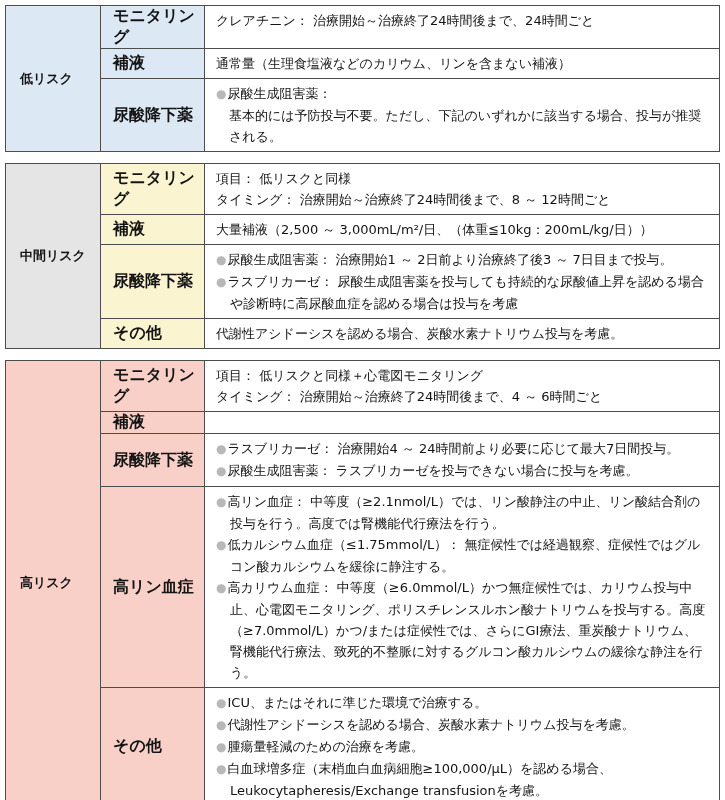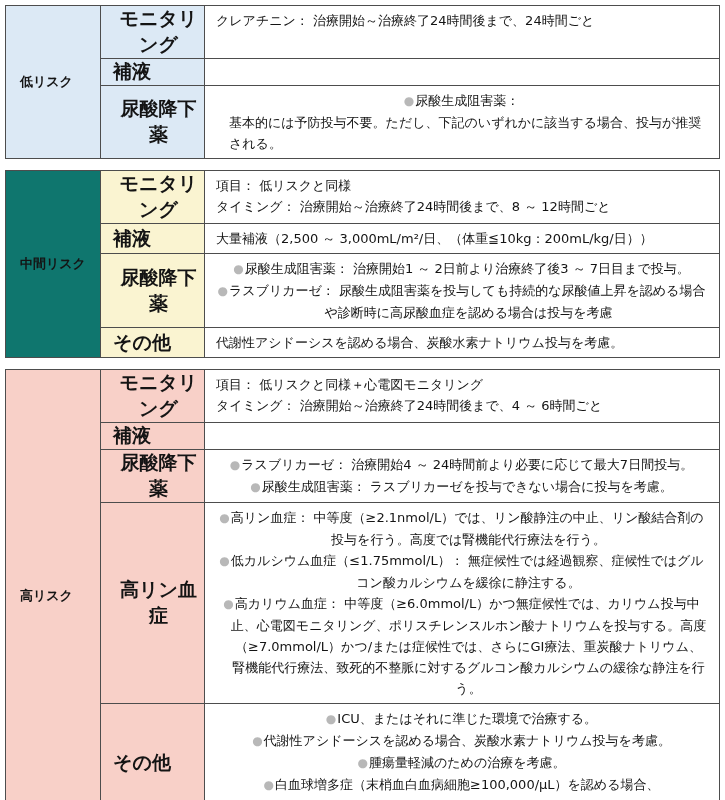--- a/index.html
+++ b/index.html
@@ -33,32 +33,31 @@
   .rows { flex: 1; display: flex; flex-direction: column; }
   .row { display: flex; flex: 1; }
   .row + .row { border-top: 1px solid #4d4d4d; }
   .label-cell {
     width: 104px;
     flex: 0 0 104px;
     display: flex;
     align-items: center;
     padding-left: 12px;
     font-weight: bold;
-    font-size: 19px;
+    font-size: 16px;
     border-right: 1px solid #4d4d4d;
-    text-align: center;
   }
   .content-cell {
     flex: 1;
     background: #ffffff;
     padding: 4px 12px 4px 11px;
     font-size: 13px;
     line-height: 21px;
   }
-  .line.bullet { padding-left: 14px; text-indent: -14px; text-align: center; }
+  .line.bullet { padding-left: 14px; text-indent: -14px; }
   .line.indent { padding-left: 13px; }
   .bullet-glyph {
     color: #b8b8b8;
     font-size: 12px;
     margin-right: 1px;
   }
 </style>
 </head>
 <body>
 
@@ -71,34 +70,37 @@
     <div class="rows">
   <div class="row">
     <div class="label-cell" style="background: rgb(220, 233, 245); border-right-color: rgb(77, 77, 77);">モニタリング</div>
     <div class="content-cell">
               <div class="line plain">クレアチニン： 治療開始～治療終了24時間後まで、24時間ごと</div>
             </div>
   </div>
 
   <div class="row">
     <div class="label-cell" style="background: rgb(220, 233, 245); border-right-color: rgb(77, 77, 77);">補液</div>
+    <div class="content-cell">
+              <div class="line plain">通常量（生理食塩液などのカリウム、リンを含まない補液）</div>
+            </div>
   </div>
 
   <div class="row">
     <div class="label-cell" style="background: rgb(220, 233, 245); border-right-color: rgb(77, 77, 77);">尿酸降下薬</div>
     <div class="content-cell">
               <div class="line bullet"><span class="bullet-glyph" style="color: rgb(184, 184, 184);">●</span>尿酸生成阻害薬：</div>
               <div class="line indent">基本的には予防投与不要。ただし、下記のいずれかに該当する場合、投与が推奨される。</div>
             </div>
   </div>
 </div>
   </section>
 
   <section class="risk-section" style="border-color: rgb(77, 77, 77);">
-    <div class="risk-cell" style="background: #0f766e; border-right-color: rgb(77, 77, 77);">
+    <div class="risk-cell" style="background: #e5e5e5; border-right-color: rgb(77, 77, 77);">
       <span class="risk-label">中間リスク</span>
     </div>
     <div class="rows">
   <div class="row">
     <div class="label-cell" style="background: rgb(250, 244, 209); border-right-color: rgb(77, 77, 77);">モニタリング</div>
     <div class="content-cell">
               <div class="line plain">項目： 低リスクと同様</div>
               <div class="line plain">タイミング： 治療開始～治療終了24時間後まで、8 ～ 12時間ごと</div>
             </div>
   </div>

